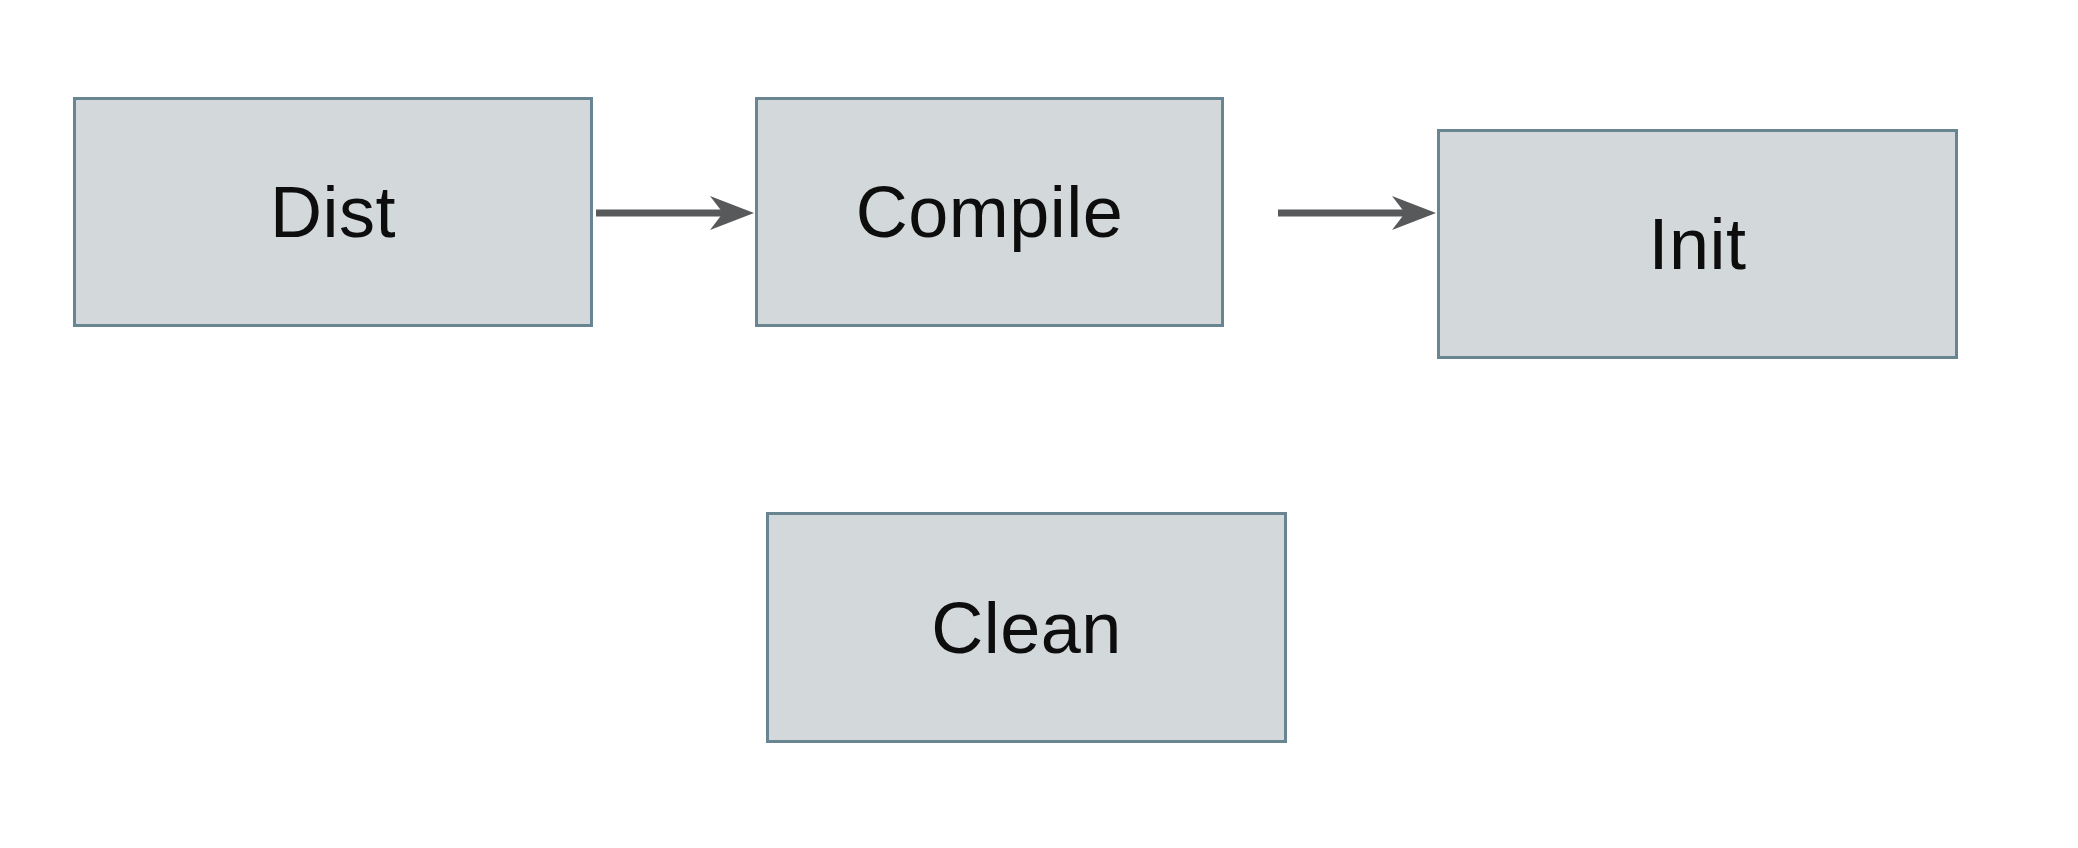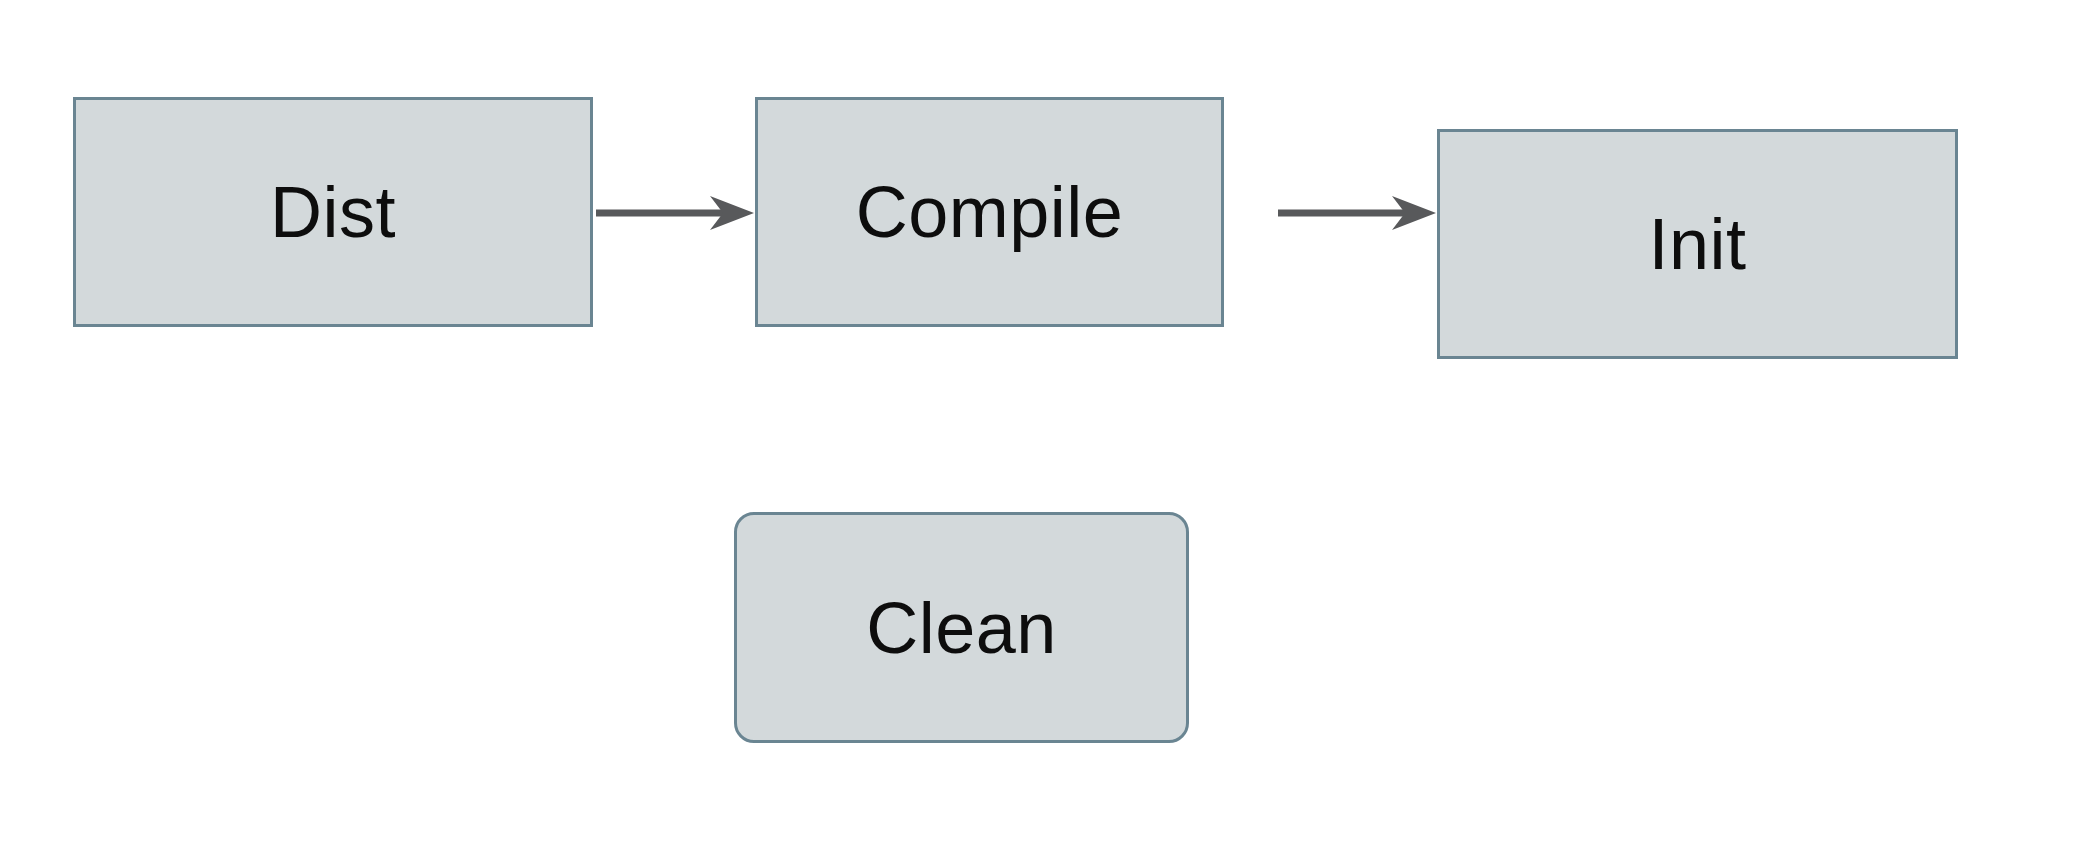--- a/index.html
+++ b/index.html
@@ -27,21 +27,21 @@
   .node .label {
     font-size: 72px;
     font-weight: 400;
     color: var(--text, #0d0d0d);
     letter-spacing: 0.5px;
     white-space: nowrap;
   }
   #node-dist    { left: 73px;   top: 97px;  width: 520px; height: 230px; }
   #node-compile { left: 755px;  top: 97px;  width: 469px; height: 230px; }
   #node-init    { left: 1437px; top: 97px;  width: 521px; height: 230px; margin-top: 32px; }
-  #node-clean   { left: 734px;  top: 512px; width: 455px; height: 231px; border-radius: 20px; }
+  #node-clean   { left: 766px;  top: 512px; width: 521px; height: 231px; }
   .edge-layer {
     position: absolute;
     left: 0; top: 0;
     width: 2078px;
     height: 848px;
     pointer-events: none;
   }
   .edge-line {
     stroke: var(--arrow, #58595b);
     stroke-width: 7;

